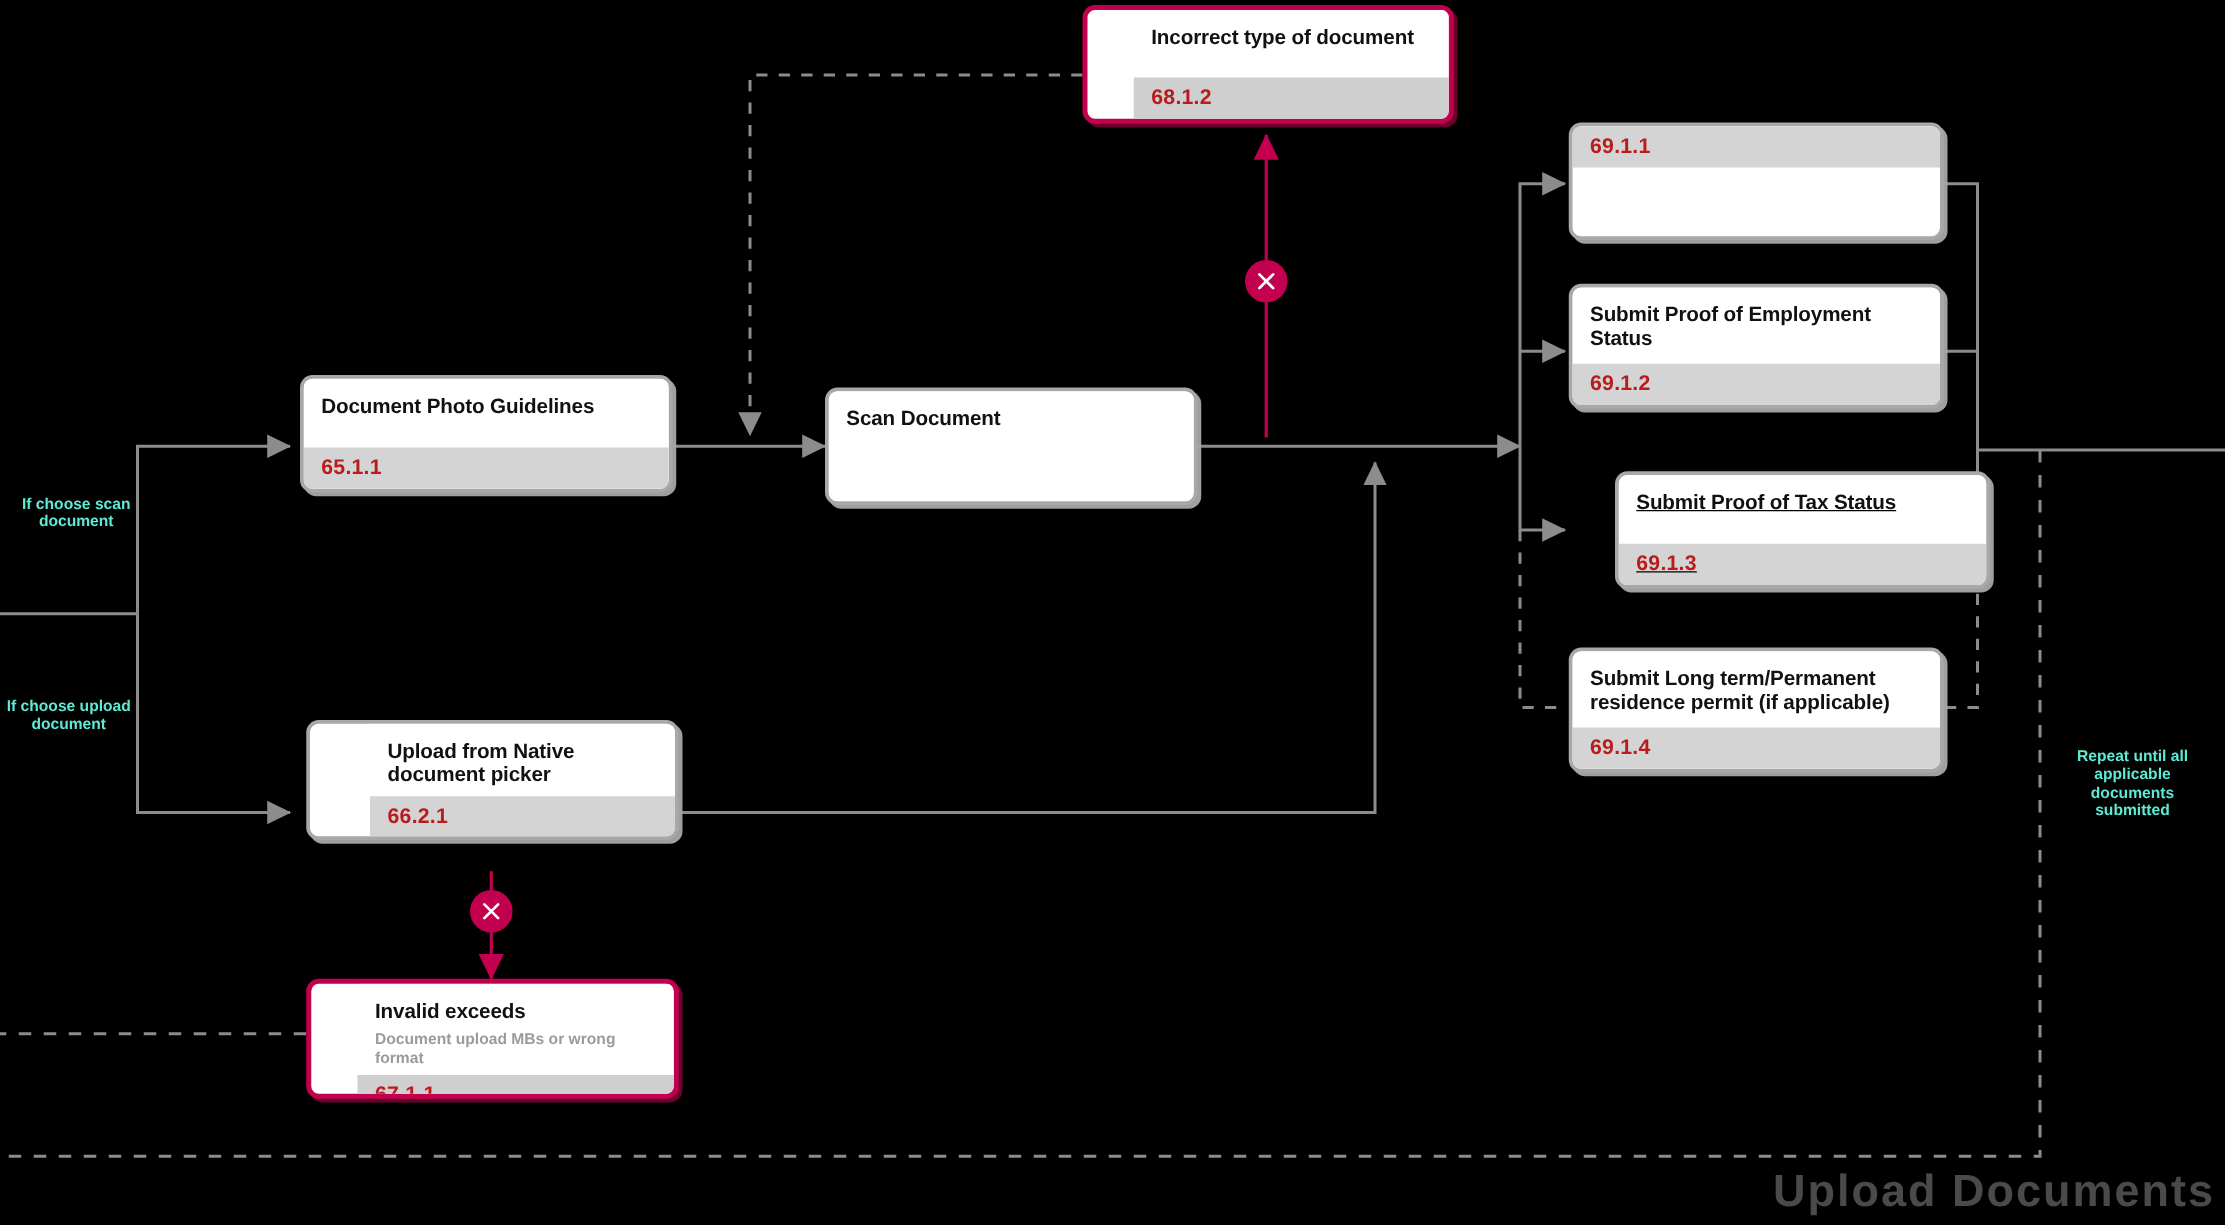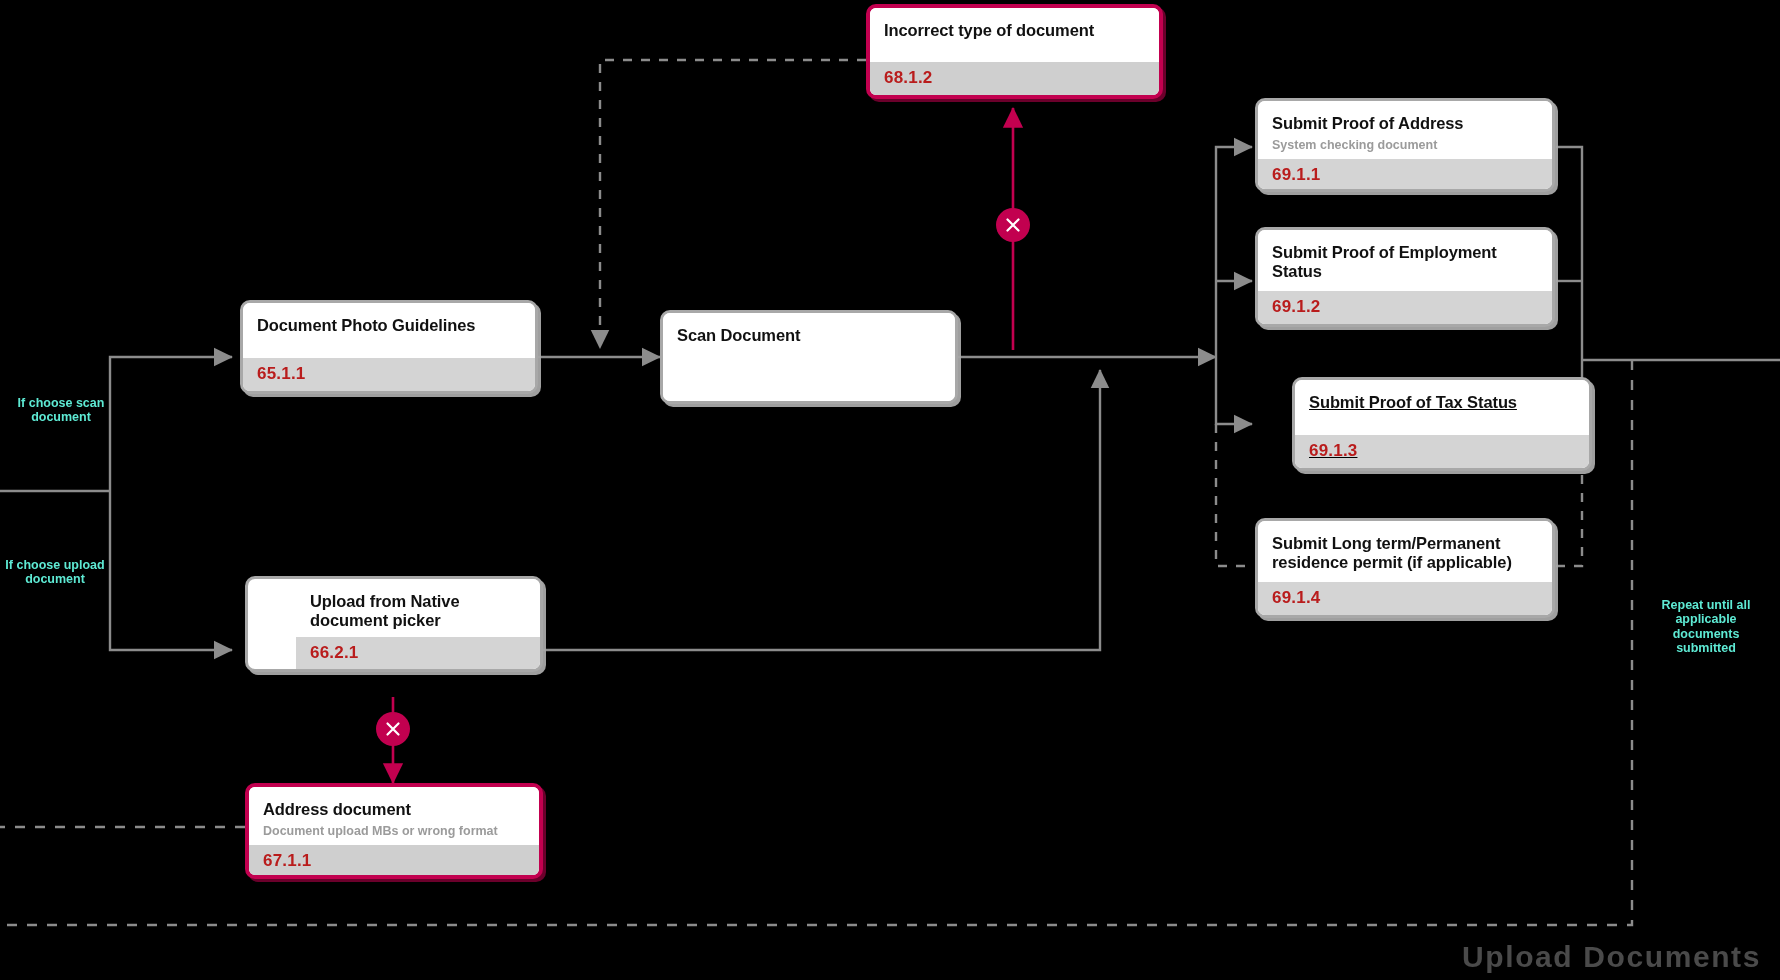--- a/index.html
+++ b/index.html
@@ -33,20 +33,21 @@
     border: 3px solid #a8a8a8;
     box-shadow: 3px 3px 0 rgba(168,168,168,0.95);
     overflow: hidden;
     display: flex;
     flex-direction: column;
   }
   .node.error {
     border-color: #c2004f;
     border-width: 4px;
     box-shadow: 3px 3px 0 rgba(194,0,79,0.55);
+    padding-left: 37px;
   }
   .node-body {
     flex: 1 1 auto;
     padding: 13px 14px 6px 14px;
     background: #ffffff;
   }
   .node-title {
     font-size: 16.5px;
     font-weight: bold;
     color: #111111;
@@ -91,24 +92,24 @@
     background: #c2004f;
     display: flex;
     align-items: center;
     justify-content: center;
   }
   .xbadge svg { display: block; }
 
   
   .caption {
     position: absolute;
-    right: 19px;
+    right: 8px;
     bottom: 6px;
     color: #4a4a4a;
-    font-size: 30px;
+    font-size: 36px;
     font-weight: bold;
     letter-spacing: 1.6px;
   }
 </style>
 </head>
 <body>
 
 <div id="canvas">
 
   <svg id="wires" viewBox="0 0 1780 980" xmlns="http://www.w3.org/2000/svg">
@@ -178,31 +179,27 @@
 
   <div class="node" style="left:245px; top:576px; width:298px; height:96px;padding-left:48px;">
     <div class="node-body">
       <div class="node-title">Upload from Native document picker</div>
     </div>
     <div class="node-foot">66.2.1</div>
   </div>
 
   <div class="node error" style="left:245px; top:783px; width:298px; height:96px;">
     <div class="node-body">
-      <div class="node-title">Address document</div>
+      <div class="node-title">Invalid exceeds</div>
       <div class="node-sub">Document upload MBs or wrong format</div>
     </div>
     <div class="node-foot">67.1.1</div>
   </div>
 
   <div class="node" style="left:1255px; top:98px; width:300px; height:94px;">
-    <div class="node-body">
-      <div class="node-title">Submit Proof of Address</div>
-      <div class="node-sub">System checking document</div>
-    </div>
     <div class="node-foot">69.1.1</div>
   </div>
 
   <div class="node" style="left:1255px; top:227px; width:300px; height:100px;">
     <div class="node-body">
       <div class="node-title">Submit Proof of Employment Status</div>
     </div>
     <div class="node-foot">69.1.2</div>
   </div>
 

